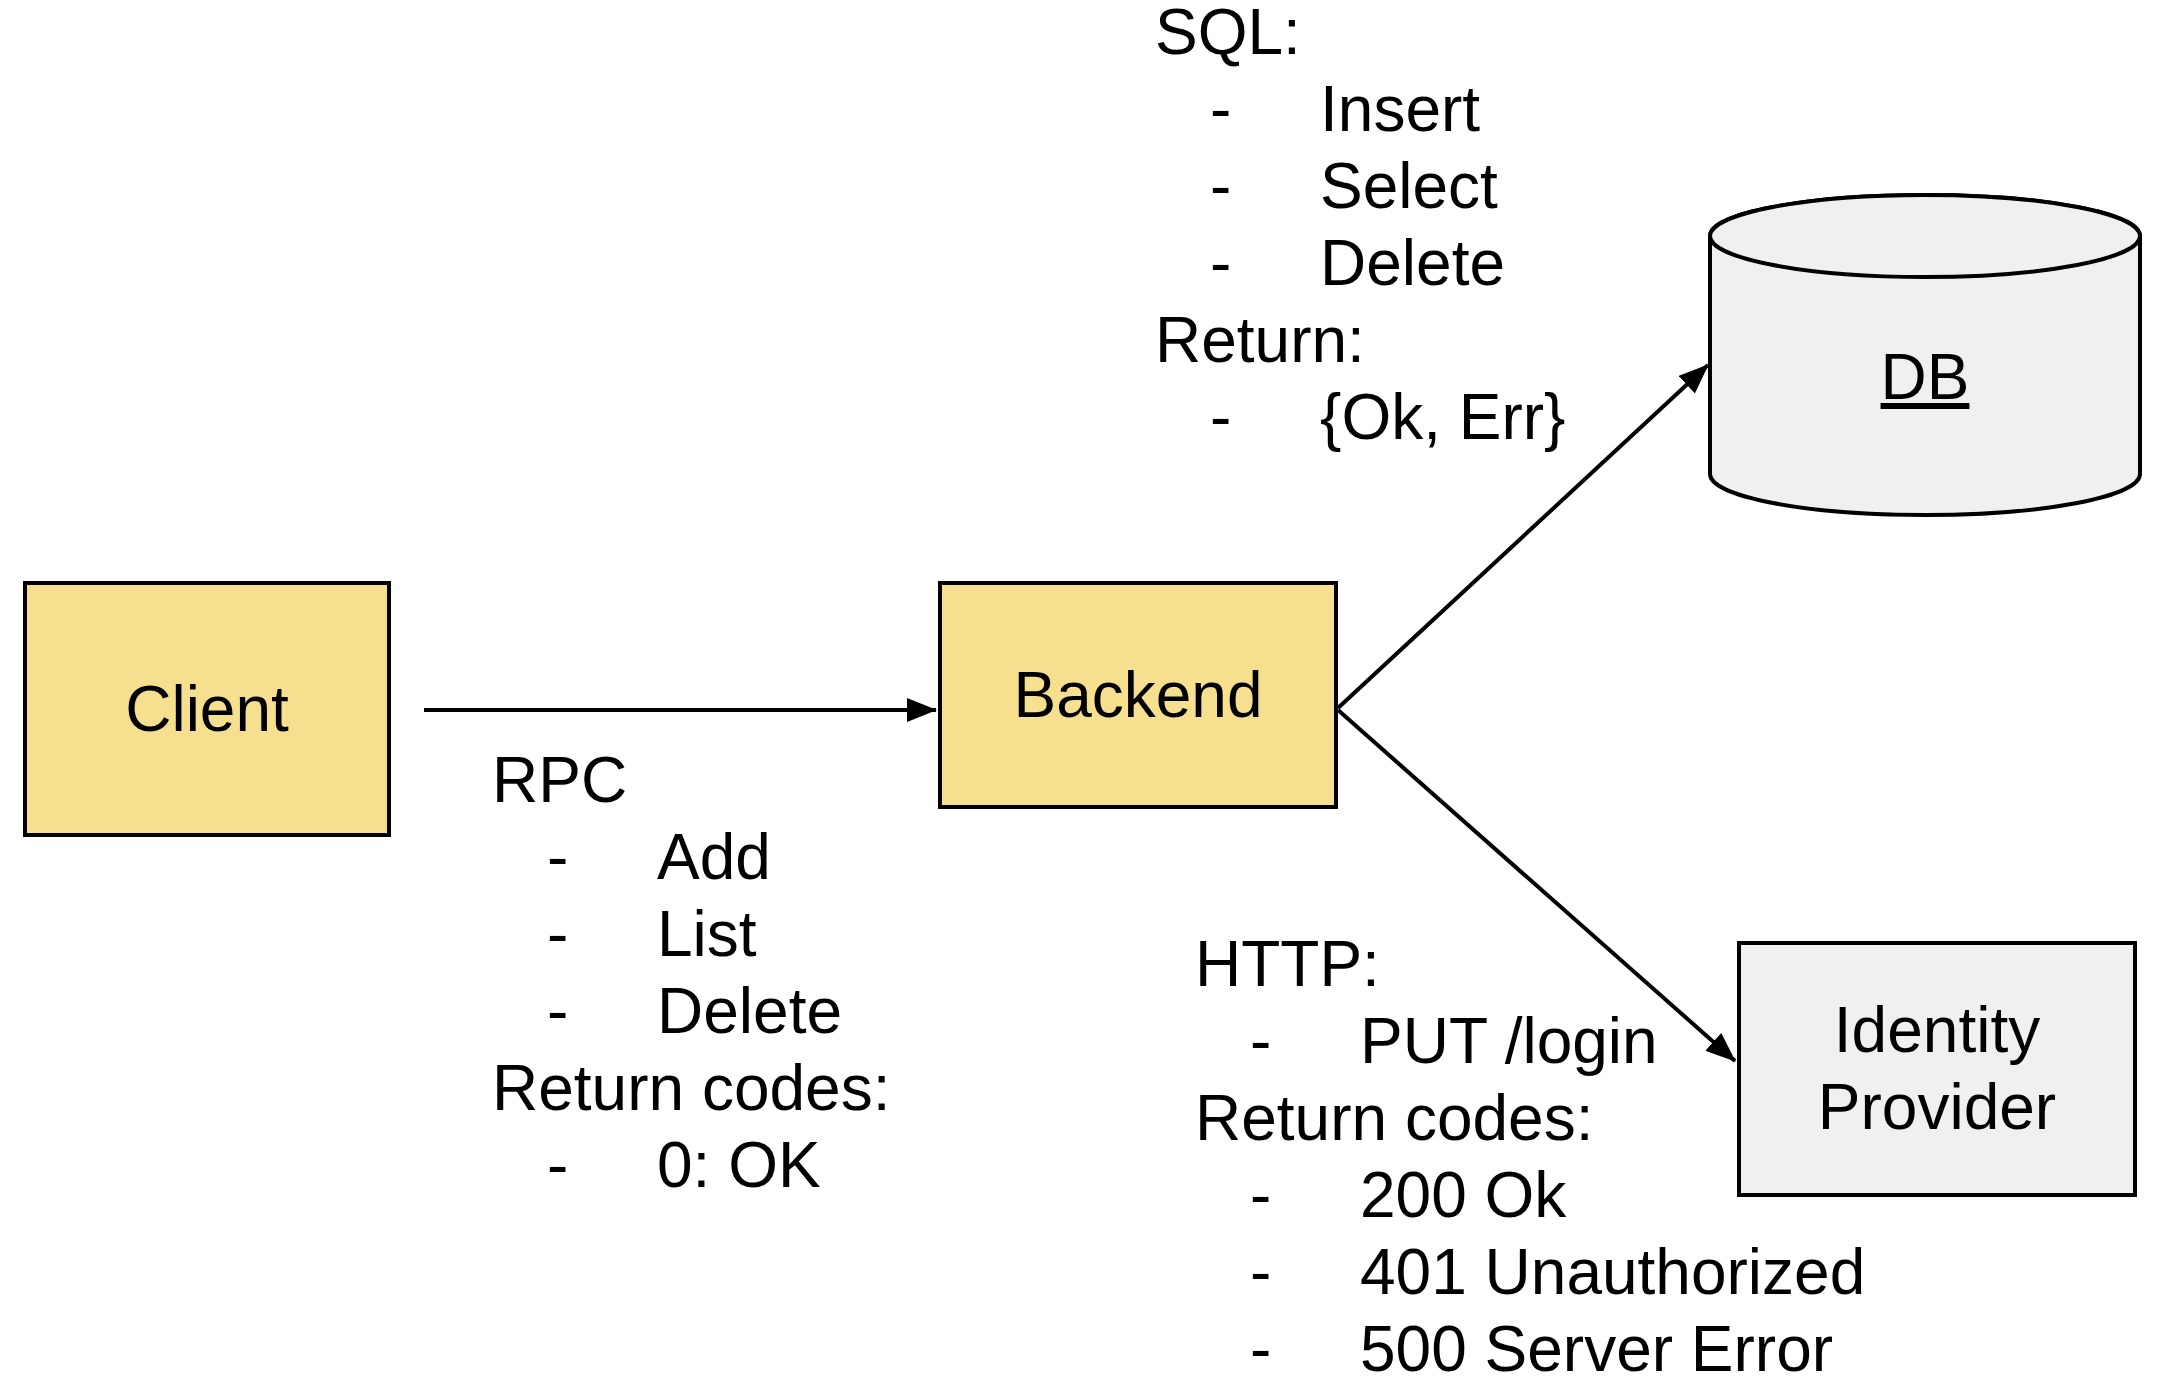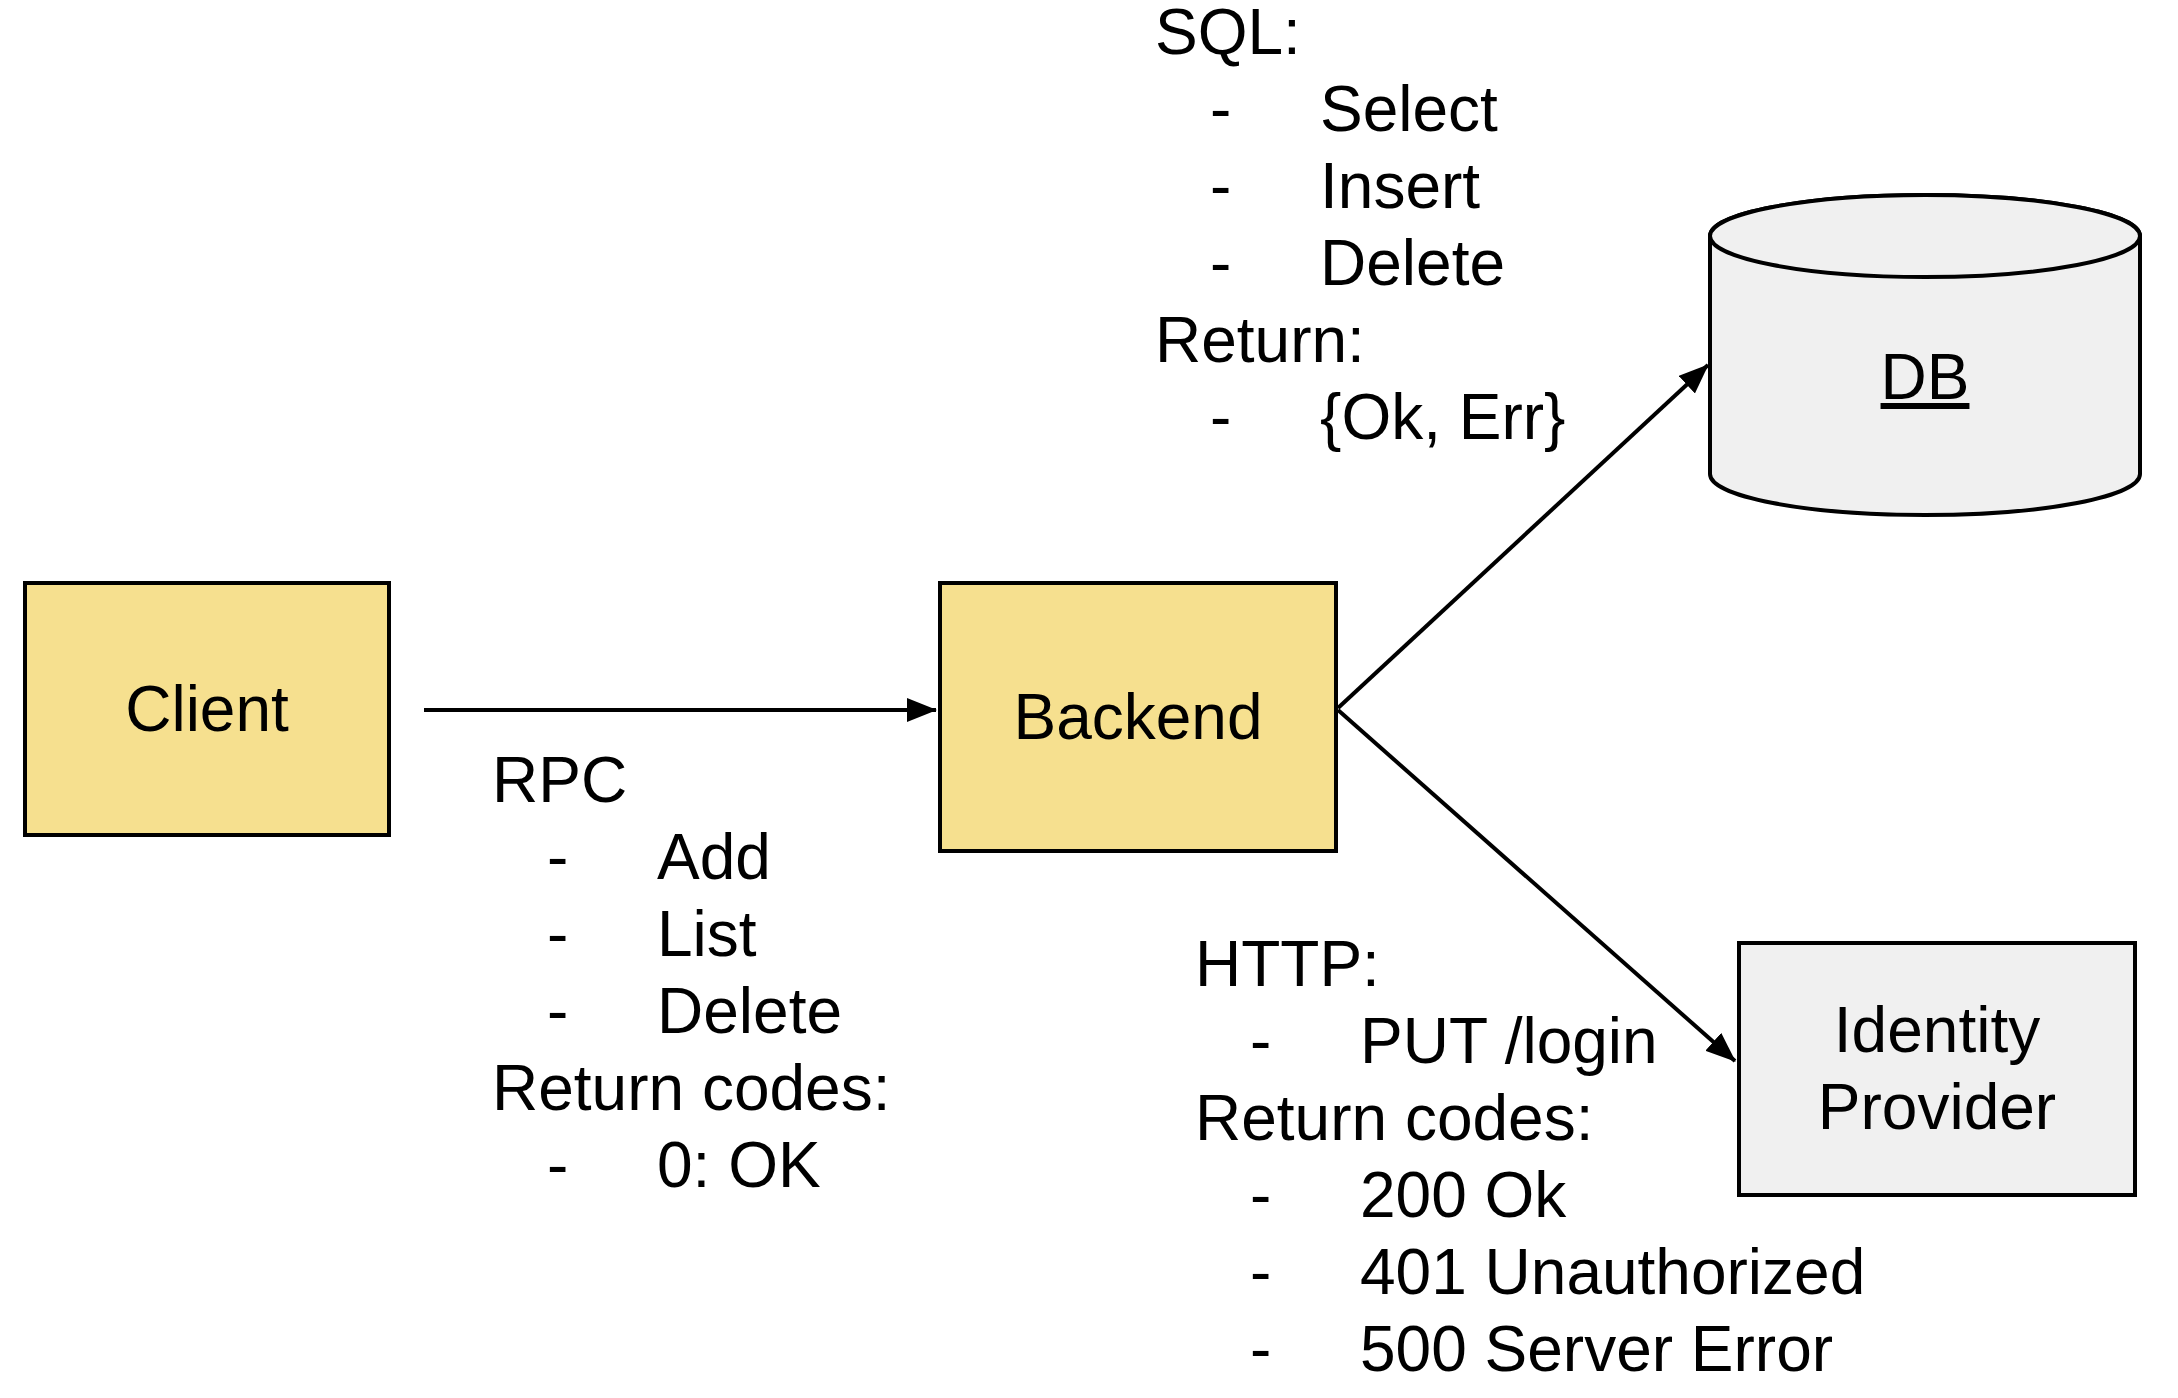--- a/index.html
+++ b/index.html
@@ -29,21 +29,21 @@
     display: flex;
     align-items: center;
     justify-content: center;
     text-align: center;
     font-size: 64px;
     line-height: 77px;
   }
   .node.yellow { background: var(--node-yellow, #f6e08f); }
   .node.gray   { background: var(--node-gray, #f0f0f0); }
   .node-client  { left: 23px;   top: 581px; width: 368px; height: 256px; }
-  .node-backend { left: 938px;  top: 581px; width: 400px; height: 272px; }
+  .node-backend { left: 938px;  top: 581px; width: 400px; height: 228px; }
   .node-idp     { left: 1737px; top: 941px; width: 400px; height: 256px; }
   .db-label {
     position: absolute;
     left: 1710px; top: 339px; width: 430px;
     text-align: center;
     font-size: 64px;
     line-height: 77px;
     text-decoration: underline;
   }
   .note {
@@ -98,22 +98,22 @@
 
   <div class="node gray node-idp">
     <span>
       <span class="ln">Identity</span>
       <span class="ln">Provider</span>
     </span>
   </div>
 
   <div class="note note-sql">
     <span class="ln"><span>SQL:</span></span>
+    <span class="ln"><span class="dash">-</span><span>Insert</span></span>
     <span class="ln"><span class="dash">-</span><span>Select</span></span>
-    <span class="ln"><span class="dash">-</span><span>Insert</span></span>
     <span class="ln"><span class="dash">-</span><span>Delete</span></span>
     <span class="ln"><span>Return:</span></span>
     <span class="ln"><span class="dash">-</span><span>{Ok, Err}</span></span>
   </div>
 
   <div class="note note-rpc">
     <span class="ln"><span>RPC</span></span>
     <span class="ln"><span class="dash">-</span><span>Add</span></span>
     <span class="ln"><span class="dash">-</span><span>List</span></span>
     <span class="ln"><span class="dash">-</span><span>Delete</span></span>

